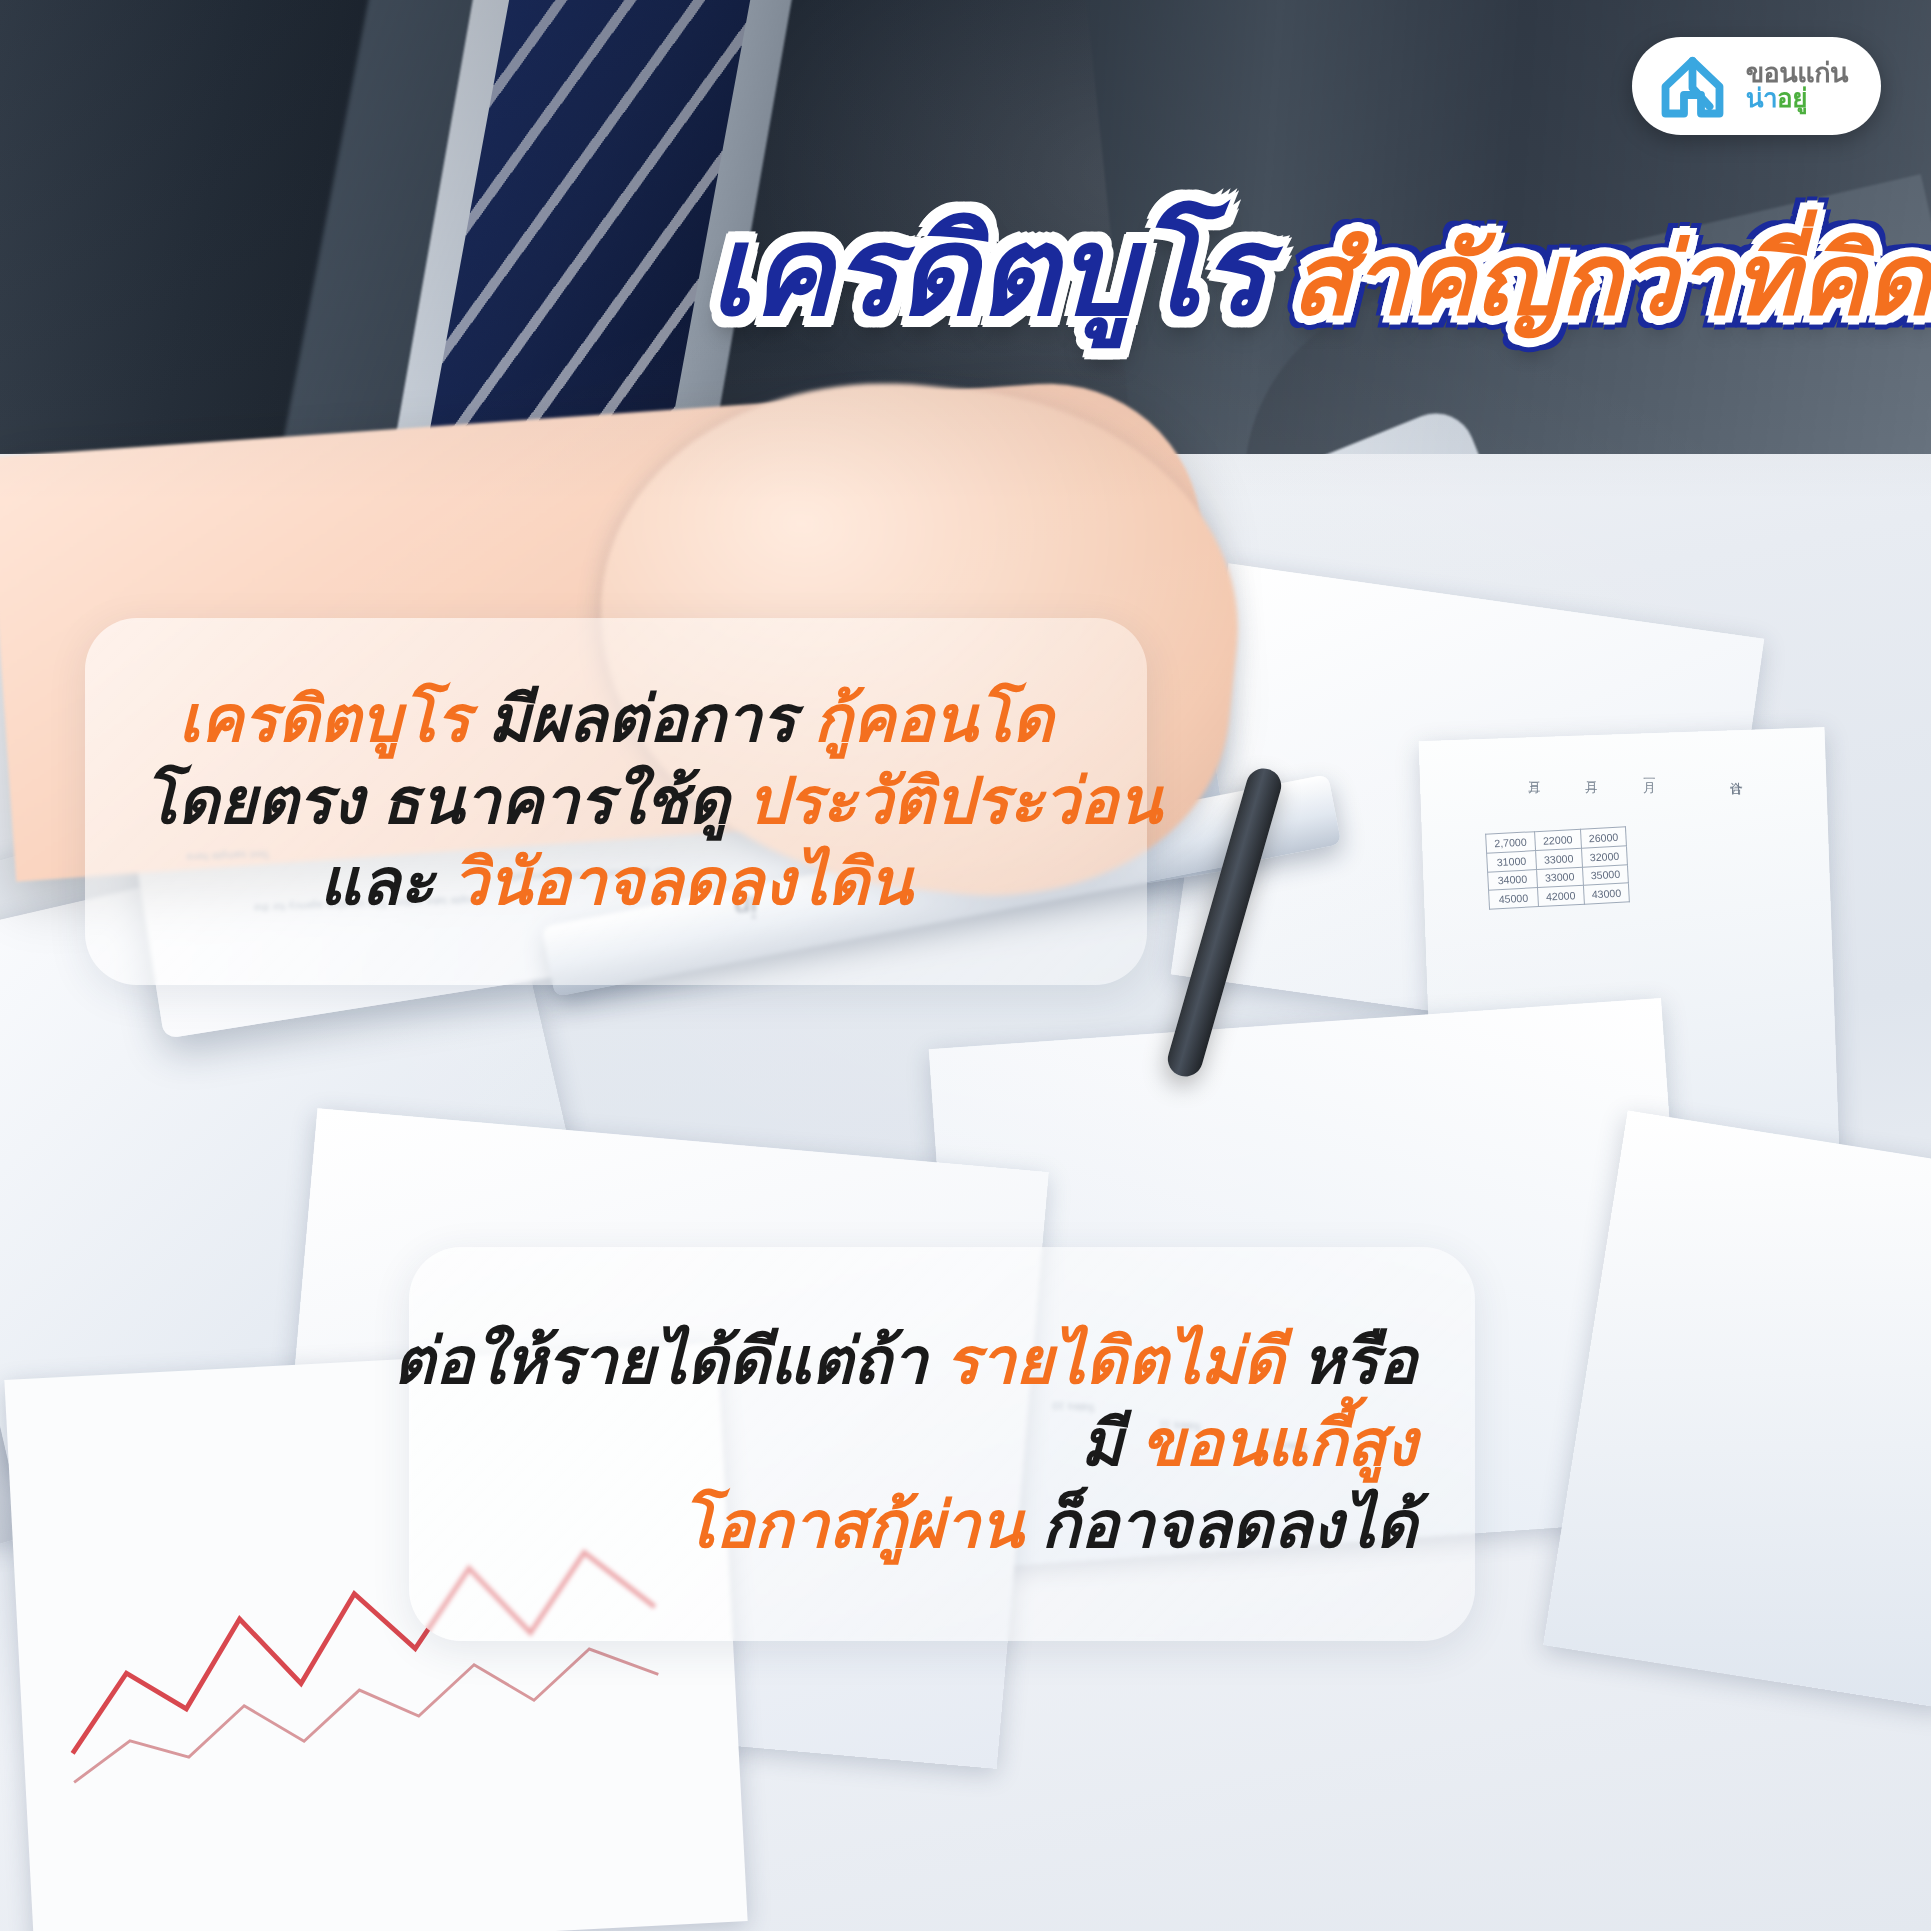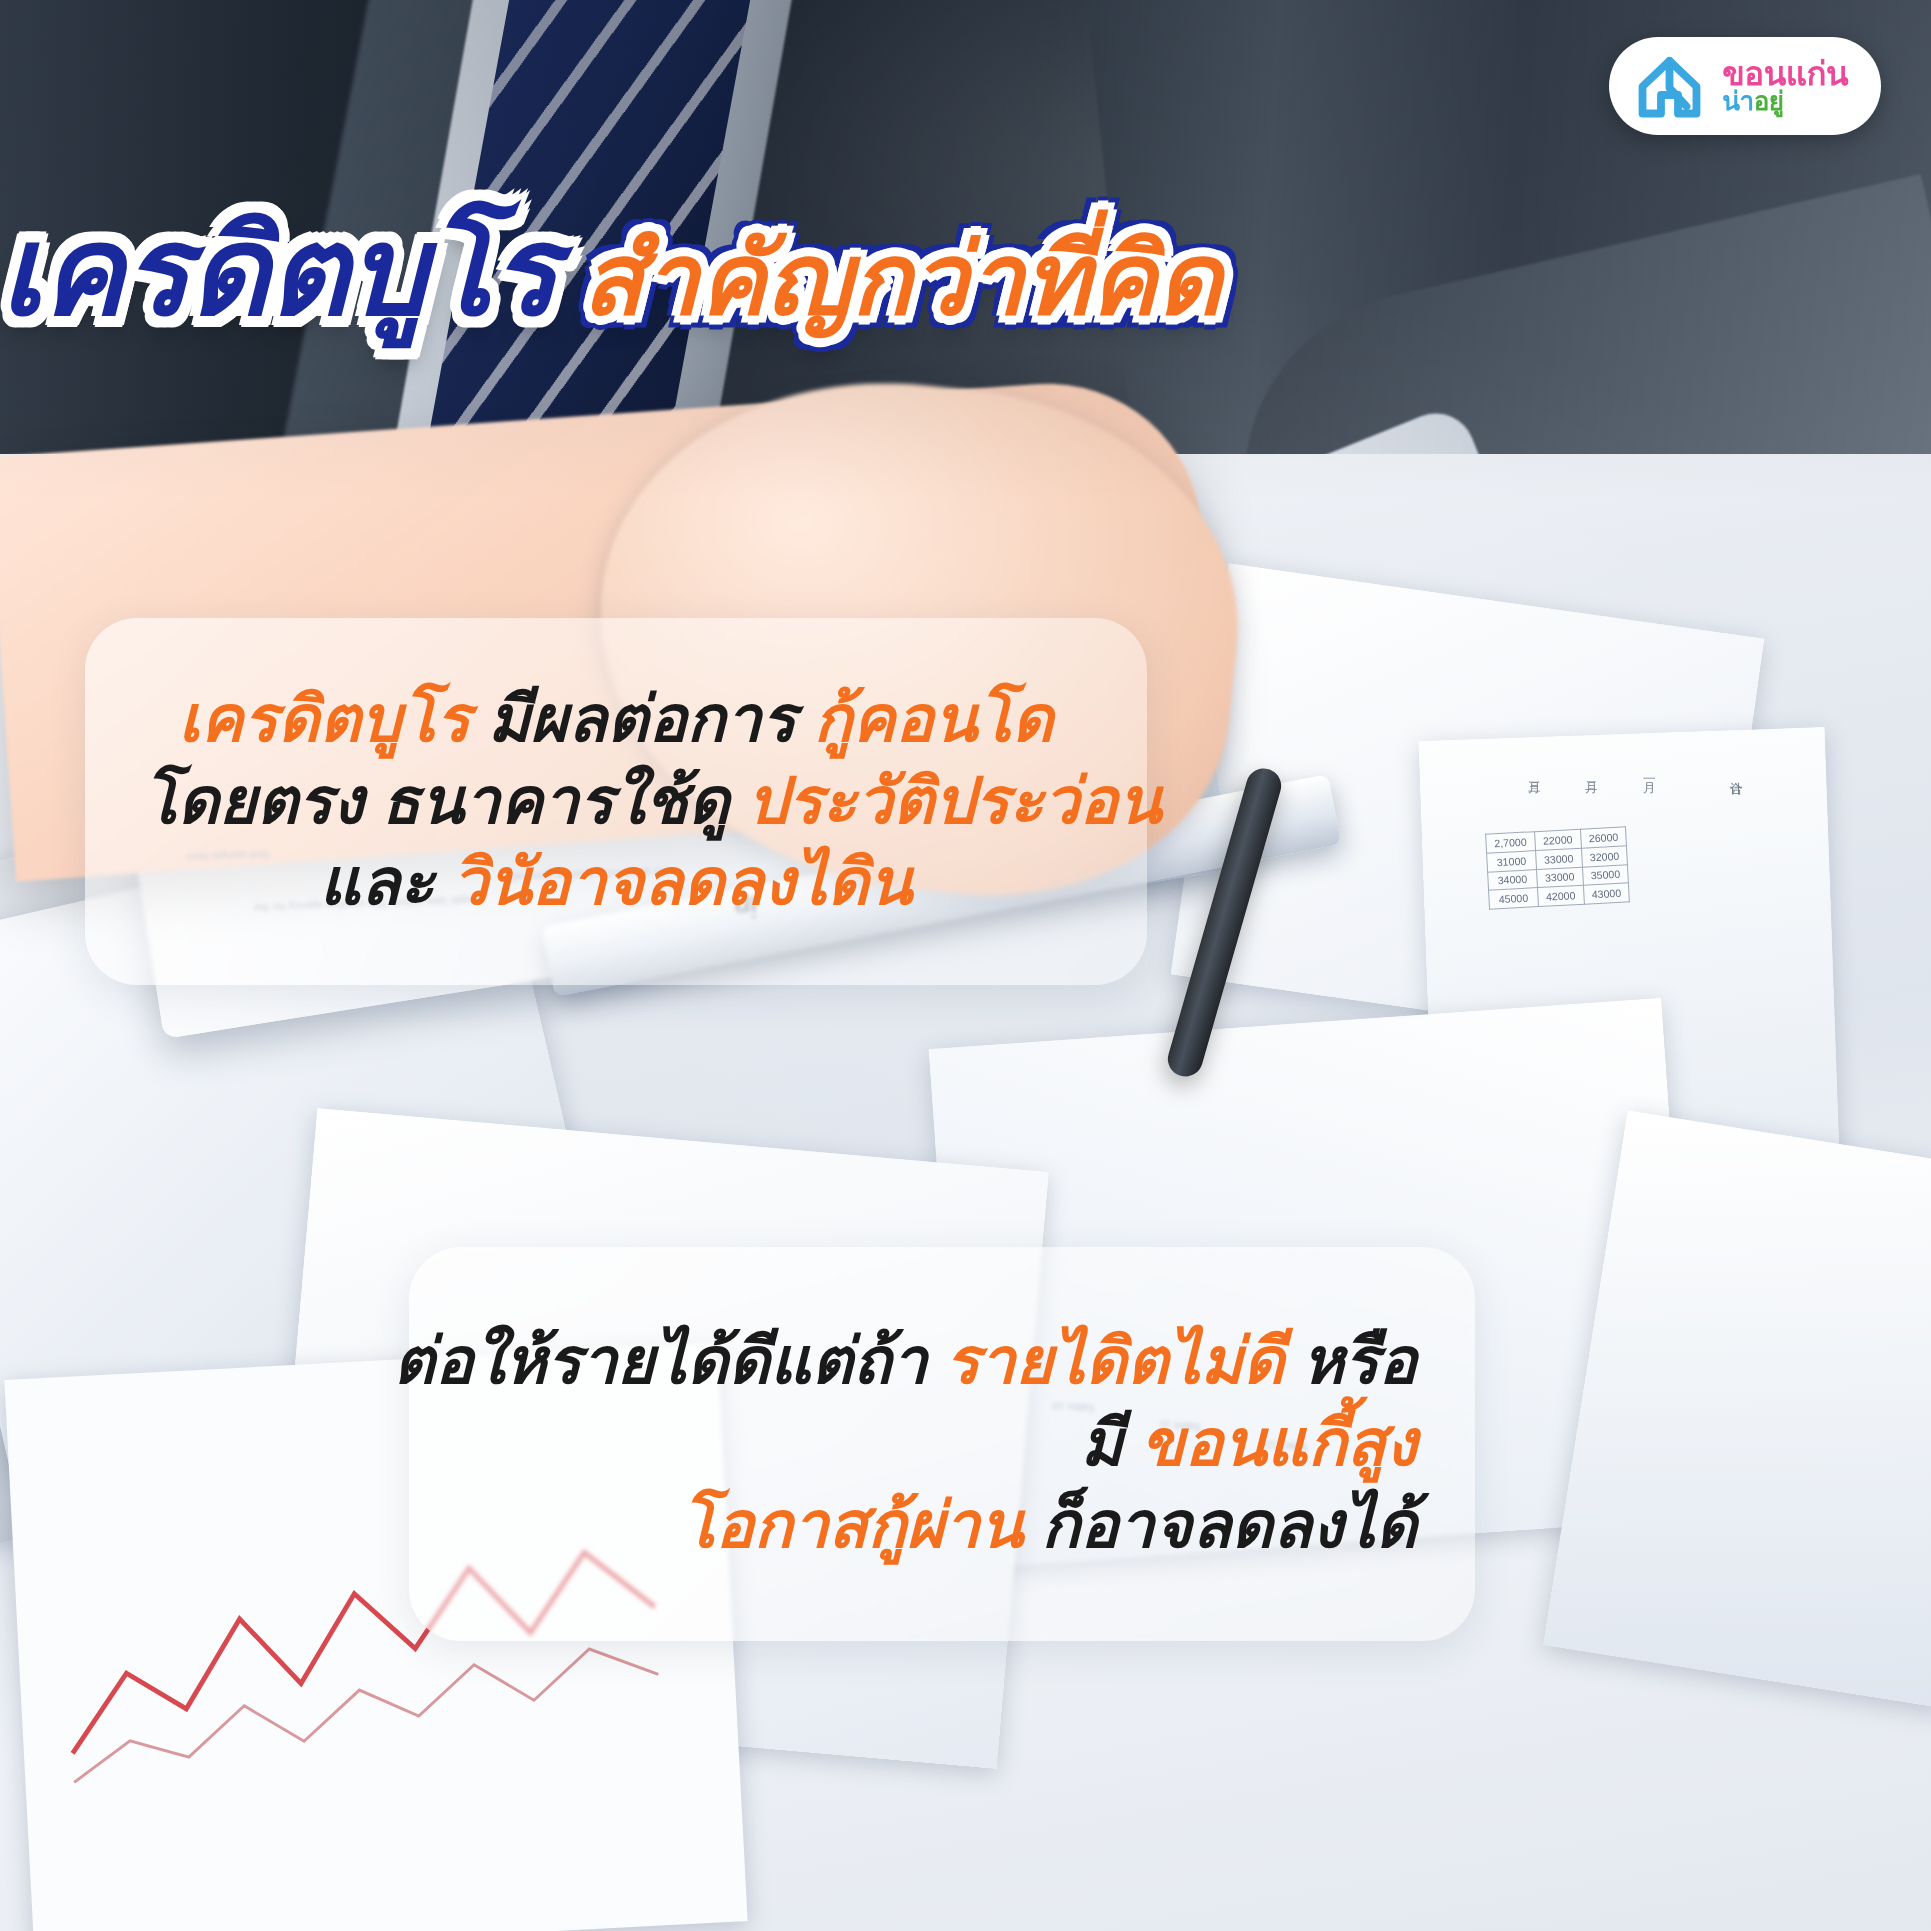--- a/index.html
+++ b/index.html
@@ -208,30 +208,30 @@
     position:absolute; right:50px; top:37px;
     display:flex; align-items:center; gap:17.4px;
     background:#fff; border-radius:58px;
     padding:13.5px 33px 13.5px 25px;
     box-shadow:0 5.8px 21px rgba(0,0,0,.28);
     z-index:30;
   }
   .logo-mark{ width:71px; height:71px; flex:none; }
   .logo-txt{ display:flex; flex-direction:column; line-height:.96; }
   .logo-l1{
-    font-size:33px; font-weight:bold; color:#ec4899; letter-spacing:-0.5px;
+    font-size:27px; font-weight:bold; color:#737373; letter-spacing:-0.5px;
   }
   .logo-l2{ font-size:26px; font-weight:bold; letter-spacing:-0.5px; }
   .logo-l2 .b{ color:#3aa7e0; }
   .logo-l2 .g{ color:#4caf3e; }
 
   
   .headline{
     position:absolute; left:0; top:209px; width:1931px;
-    text-align:left; z-index:25;
+    text-align:right; z-index:25;
     font-size:124px; font-weight:bold; font-style:italic;
     white-space:nowrap; line-height:1;
   }
   .headline span{ display:inline-block; vertical-align:baseline; }
   .hl-blue{
     color:#1a2a9c;
     text-shadow:
       -8.7px -8.7px 0 #fff,  8.7px -8.7px 0 #fff,  -8.7px 8.7px 0 #fff,  8.7px 8.7px 0 #fff,
       -10.6px 0 0 #fff, 10.6px 0 0 #fff, 0 -10.6px 0 #fff, 0 10.6px 0 #fff,
       -6.8px -10.6px 0 #fff, 6.8px -10.6px 0 #fff, -6.8px 10.6px 0 #fff, 6.8px 10.6px 0 #fff,

